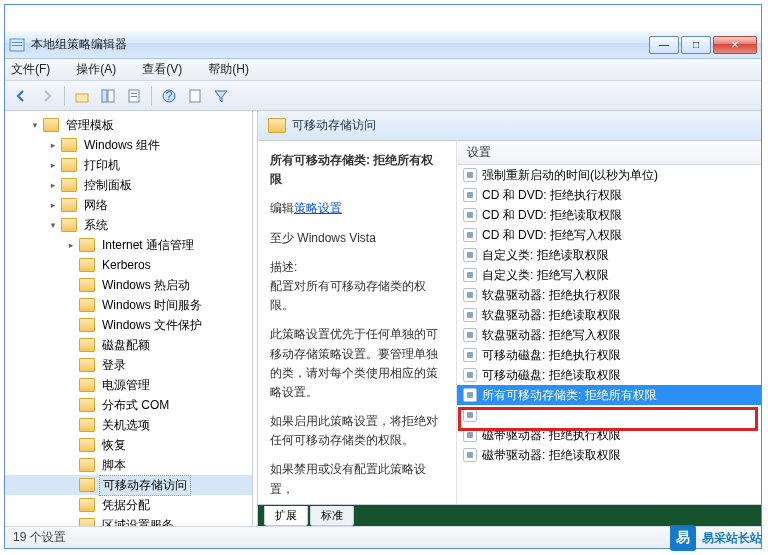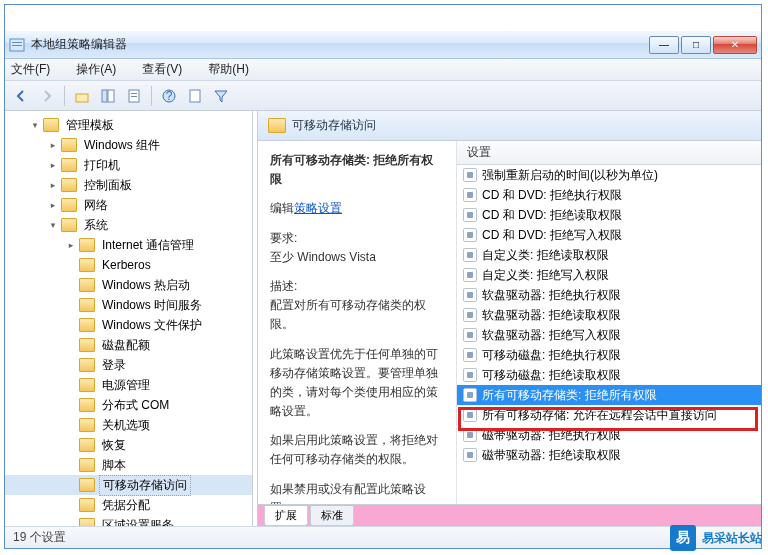--- a/index.html
+++ b/index.html
@@ -43,21 +43,21 @@
 
 .list-col { flex: 1; display: flex; flex-direction: column; border-left: 1px solid #e0e4ea; min-width: 0; }
 .list-header { height: 24px; background: linear-gradient(#fdfdfe,#eef1f6); border-bottom: 1px solid #d2d8e0; display: flex; align-items: center; padding: 0 10px; color: #333; }
 .list-body { flex: 1; overflow: auto; position: relative; }
 .list-row { height: 20px; display: flex; align-items: center; padding: 0 6px; gap: 5px; white-space: nowrap; }
 .list-row .li-icon { width: 14px; height: 14px; border: 1px solid #b7c2d0; border-radius: 2px; background: #fff; display: flex; align-items: center; justify-content: center; }
 .list-row .li-icon::before { content: ""; width: 6px; height: 6px; background: #8aa4c6; border-radius: 1px; }
 .list-row.selected { background: #2b90f5; color: #fff; }
 .red-box { position: absolute; border: 3px solid #e02020; pointer-events: none; left: 1px; right: 3px; top: 242px; height: 24px; }
 
-.tabs { height: 22px; display: flex; align-items: flex-end; padding-left: 6px; border-top: 1px solid #c6cfd9; background: #f9a8d4; }
+.tabs { height: 22px; display: flex; align-items: flex-end; padding-left: 6px; border-top: 1px solid #c6cfd9; background: #14532d; }
 .tab { padding: 2px 10px; border: 1px solid #c6cfd9; border-top: none; background: #fff; border-radius: 0 0 3px 3px; margin-right: 2px; font-size: 11px; }
 .tab.active { background: #fff; font-weight: normal; }
 .tab:not(.active) { background: #eef1f6; }
 
 .statusbar { height: 22px; background: linear-gradient(#f7f9fc,#e9eef6); border-top: 1px solid #d0d8e4; display: flex; align-items: center; padding: 0 8px; color: #444; }
 
 .watermark { position: absolute; right: 6px; bottom: 4px; display: flex; align-items: center; gap: 6px; opacity: 0.95; }
 .wm-badge { background: #0a74c9; color: #fff; width: 26px; height: 26px; border-radius: 3px; display: flex; align-items: center; justify-content: center; font-weight: bold; font-size: 14px; }
 .wm-text { color: #0a74c9; font-size: 12px; font-weight: bold; }
 
@@ -253,21 +253,20 @@
         <div class="fld"></div>
         <span>可移动存储访问</span>
       </div>
       <div class="detail-body">
         <div class="desc-col">
           <b>所有可移动存储类: 拒绝所有权限</b>
           <div class="sect">
             <span>编辑</span><span class="link">策略设置</span>
           </div>
           <div class="sect">
-            <div>要求:</div>
             <div>至少 Windows Vista</div>
           </div>
           <div class="sect">
             <div>描述:</div>
             <div>配置对所有可移动存储类的权限。</div>
           </div>
           <div class="sect">此策略设置优先于任何单独的可移动存储策略设置。要管理单独的类，请对每个类使用相应的策略设置。</div>
           <div class="sect">如果启用此策略设置，将拒绝对任何可移动存储类的权限。</div>
           <div class="sect">如果禁用或没有配置此策略设置，</div>
         </div>
@@ -318,21 +317,20 @@
               <div class="list-row">
                 <span class="li-icon"></span>
                 <span>可移动磁盘: 拒绝读取权限</span>
               </div>
               <div class="list-row selected">
                 <span class="li-icon"></span>
                 <span>所有可移动存储类: 拒绝所有权限</span>
               </div>
               <div class="list-row">
                 <span class="li-icon"></span>
-                <span>所有可移动存储: 允许在远程会话中直接访问</span>
               </div>
               <div class="list-row">
                 <span class="li-icon"></span>
                 <span>磁带驱动器: 拒绝执行权限</span>
               </div>
               <div class="list-row">
                 <span class="li-icon"></span>
                 <span>磁带驱动器: 拒绝读取权限</span>
               </div>
             </div>

